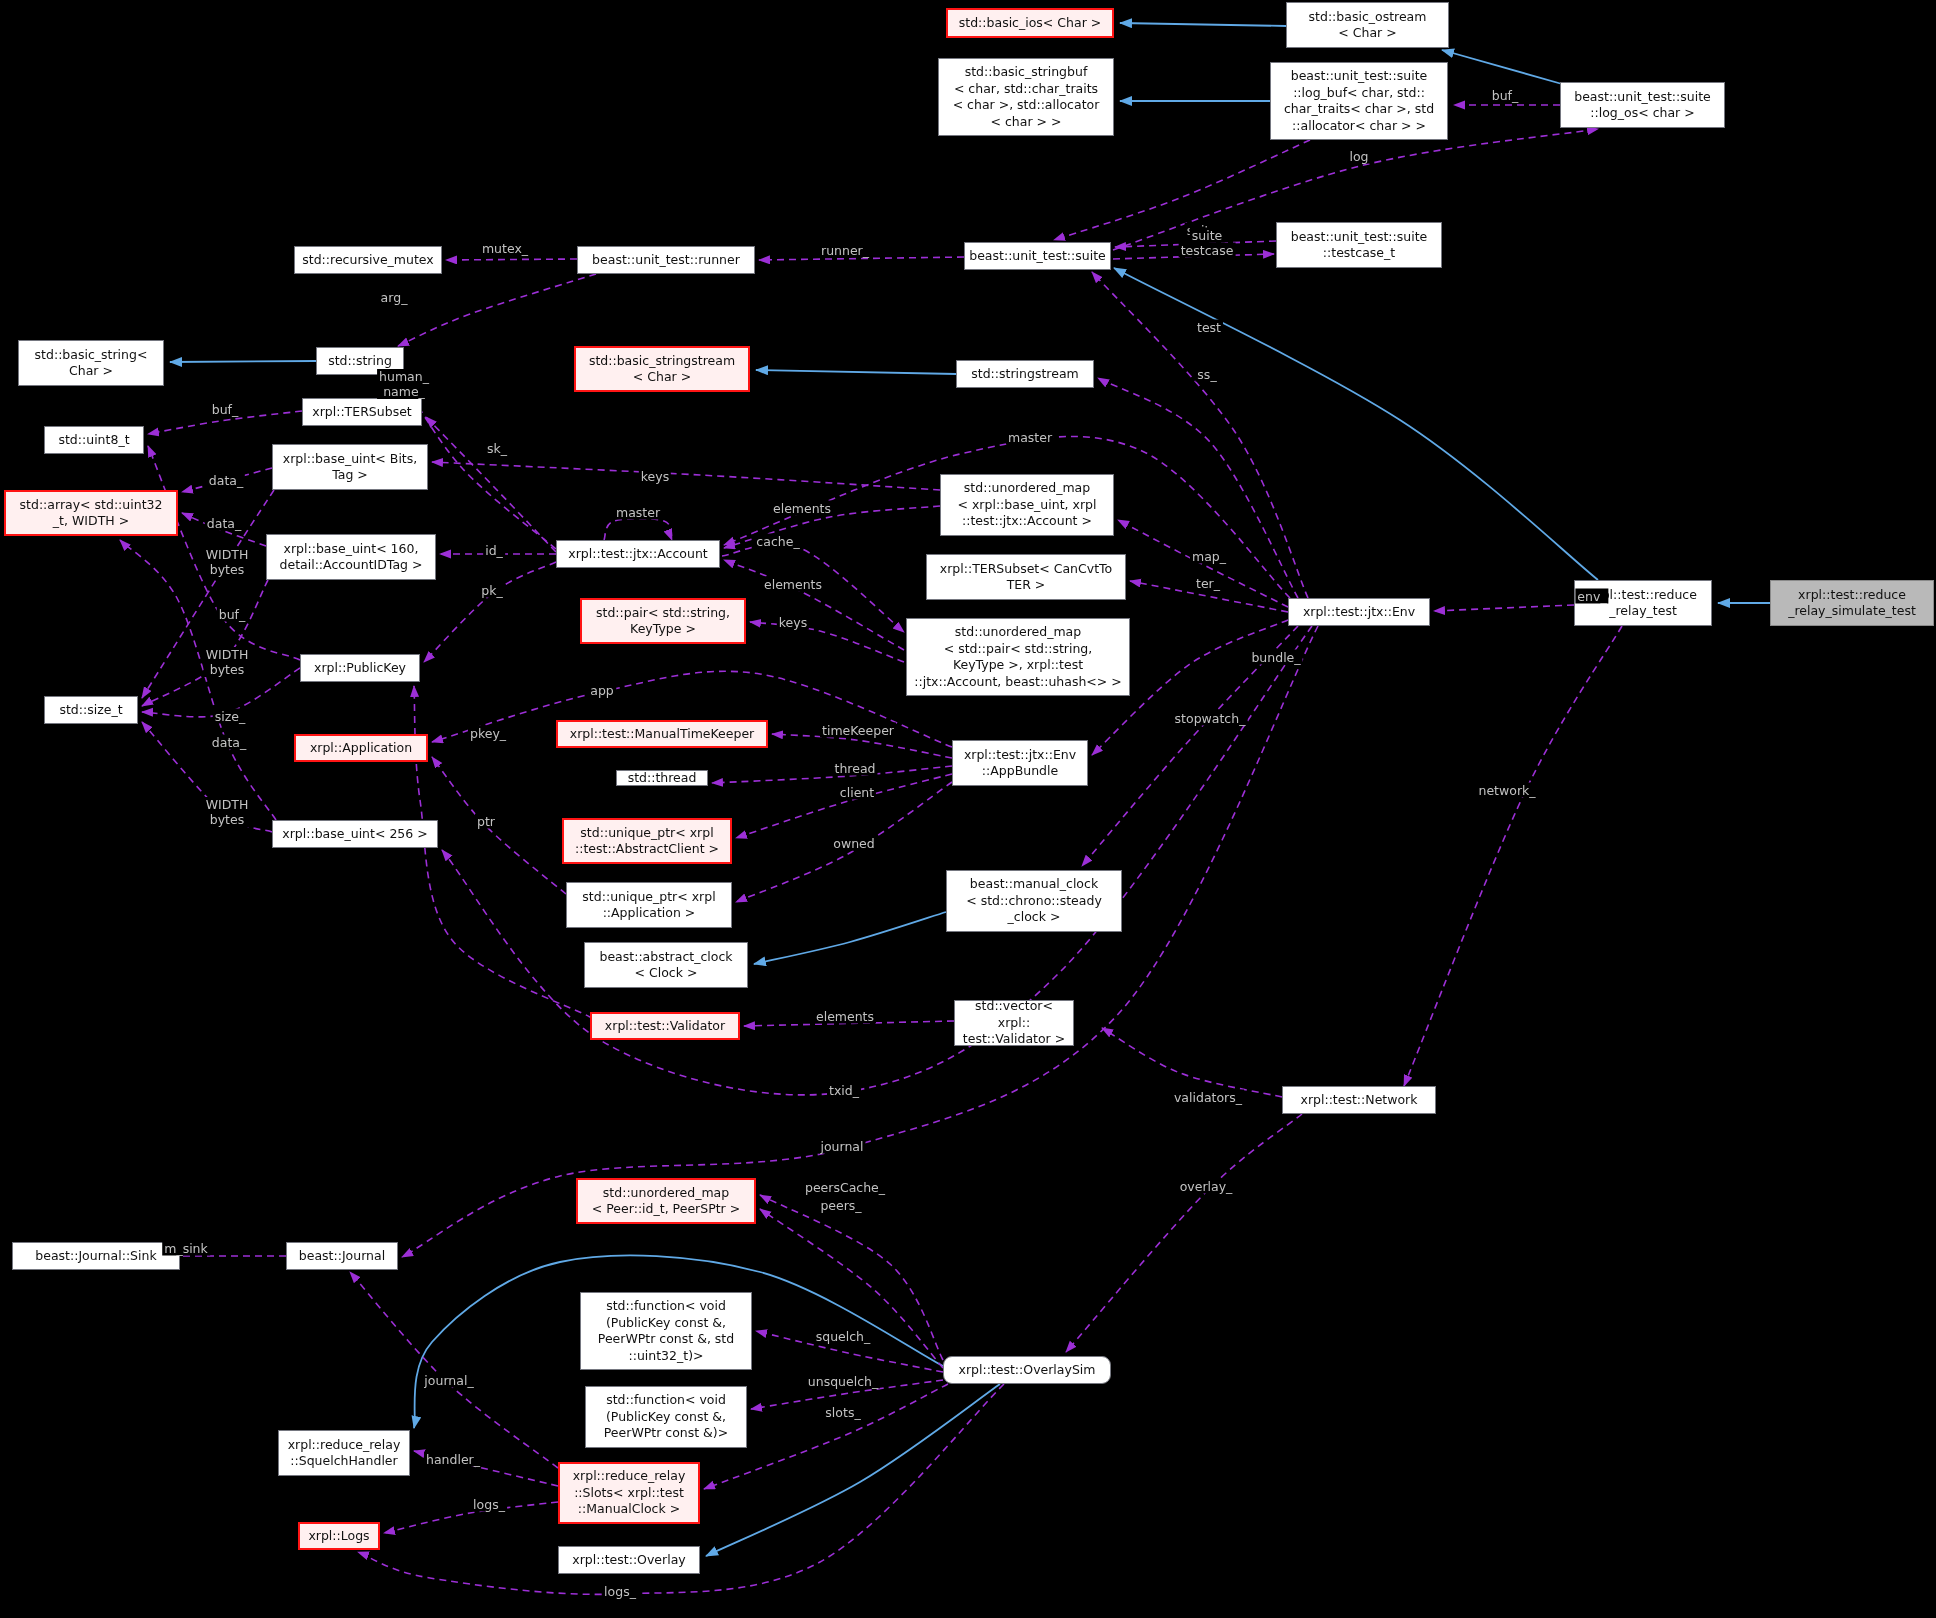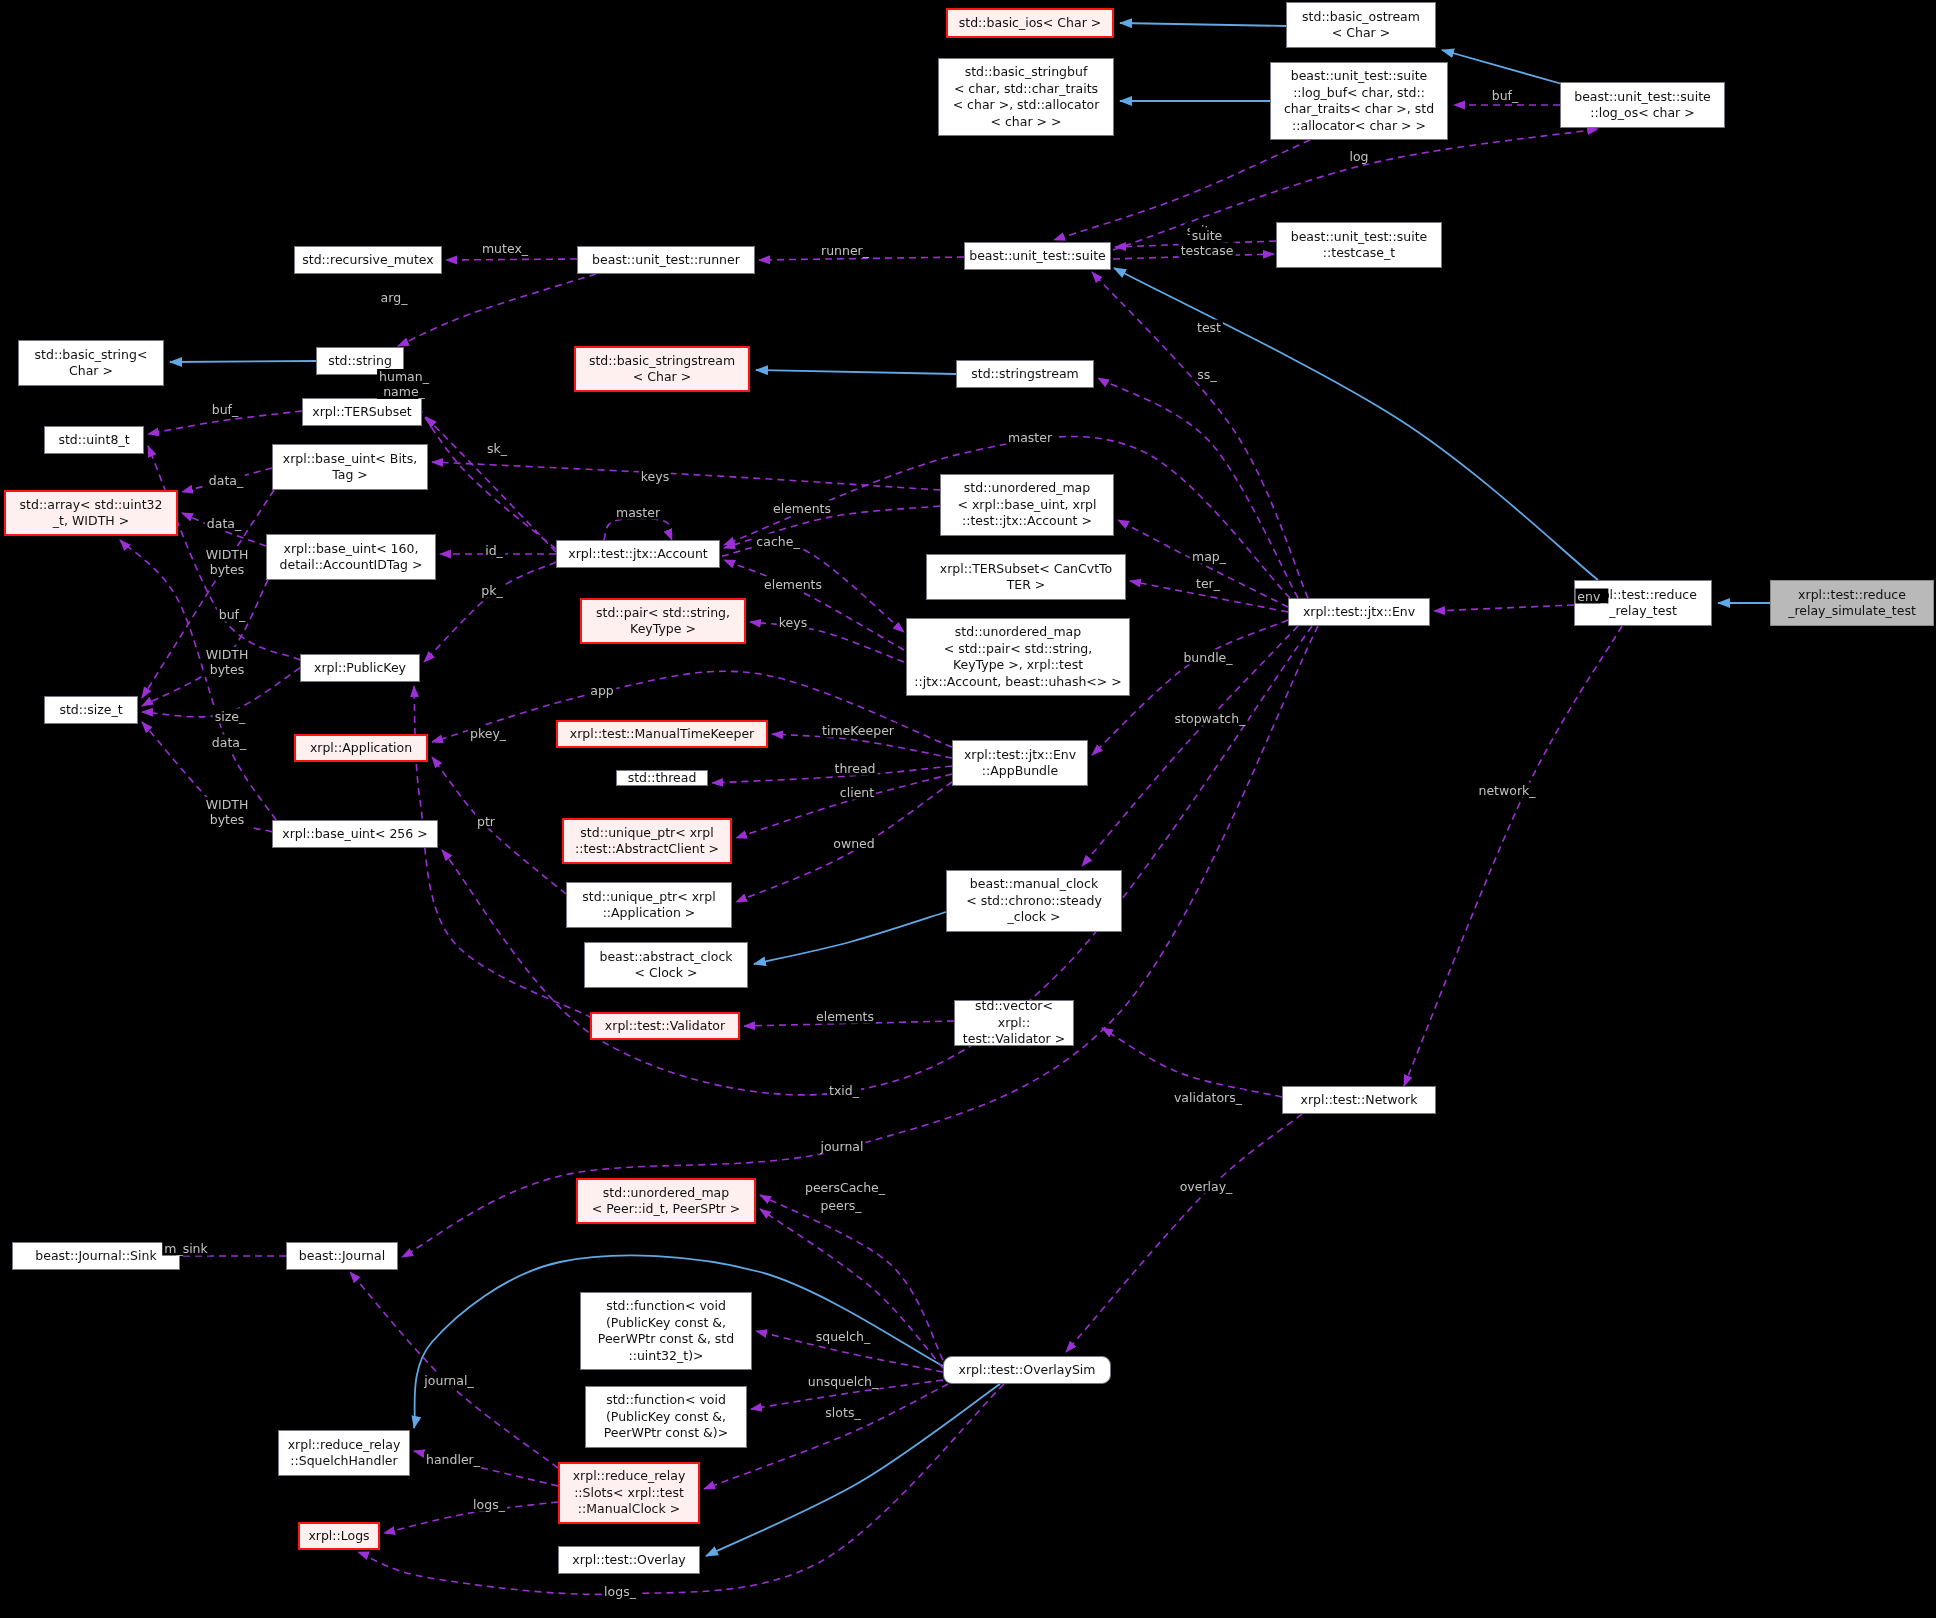--- a/index.html
+++ b/index.html
@@ -96,21 +96,21 @@
         <path d="M948,1384 C931.3333333333334,1392.3333333333333 888.6666666666666,1416.5 848,1434 C807.3333333333334,1451.5 728,1479.8333333333333 704,1489" class="dep" stroke="#9c2fd6" marker-end="url(#arrow-dep)"></path>
         <path d="M558,1468 C539.6666666666666,1453.8333333333333 482.6666666666667,1415.6666666666667 448,1383 C413.3333333333333,1350.3333333333333 366.3333333333333,1290.5 350,1272" class="dep" stroke="#9c2fd6" marker-end="url(#arrow-dep)"></path>
         <path d="M558,1486 C543.3333333333334,1482.5 494,1470.8333333333333 470,1465 C446,1459.1666666666667 423.3333333333333,1453.3333333333333 414,1451" class="dep" stroke="#9c2fd6" marker-end="url(#arrow-dep)"></path>
         <path d="M558,1502 C543.3333333333334,1503.8333333333333 499,1507.8333333333333 470,1513 C441,1518.1666666666667 398.3333333333333,1529.6666666666667 384,1533" class="dep" stroke="#9c2fd6" marker-end="url(#arrow-dep)"></path>
         <path d="M1004,1384 C973.3333333333334,1413.6666666666667 884.3333333333334,1527 820,1562 C755.6666666666666,1597 683,1591.3333333333333 618,1594 C553,1596.6666666666667 473.3333333333333,1585 430,1578 C386.6666666666667,1571 370,1556.3333333333333 358,1552" class="dep" stroke="#9c2fd6" marker-end="url(#arrow-dep)"></path>
         <path d="M286,1256 L168,1256" class="dep" stroke="#9c2fd6" marker-end="url(#arrow-dep)"></path>
       </g>
   </svg>
   <div id="nodes">
       <div class="node highlight" style="left: 946px; top: 8px; width: 168px; height: 30px;">std::basic_ios&lt; Char &gt;</div>
-      <div class="node normal" style="left: 1286px; top: 2px; width: 150px; height: 46px;">std::basic_ostream
+      <div class="node normal" style="left: 1286px; top: 2px; width: 163px; height: 46px;">std::basic_ostream
 &lt; Char &gt;</div>
       <div class="node normal" style="left: 938px; top: 58px; width: 176px; height: 78px;">std::basic_stringbuf
 &lt; char, std::char_traits
 &lt; char &gt;, std::allocator
 &lt; char &gt; &gt;</div>
       <div class="node normal" style="left: 1270px; top: 62px; width: 178px; height: 78px;">beast::unit_test::suite
 ::log_buf&lt; char, std::
 char_traits&lt; char &gt;, std
 ::allocator&lt; char &gt; &gt;</div>
       <div class="node normal" style="left: 1560px; top: 82px; width: 165px; height: 46px;">beast::unit_test::suite
@@ -217,21 +217,21 @@
       <div class="edge-label" style="left: 232px; top: 614px;">buf_</div>
       <div class="edge-label" style="left: 230px; top: 716px;">size_</div>
       <div class="edge-label" style="left: 494px; top: 550px;">id_</div>
       <div class="edge-label" style="left: 492px; top: 590px;">pk_</div>
       <div class="edge-label" style="left: 638px; top: 512px;">master</div>
       <div class="edge-label" style="left: 1030px; top: 437px;">master</div>
       <div class="edge-label" style="left: 1207px; top: 374px;">ss_</div>
       <div class="edge-label" style="left: 1209px; top: 327px;">test</div>
       <div class="edge-label" style="left: 1209px; top: 556px;">map_</div>
       <div class="edge-label" style="left: 1208px; top: 583px;">ter_</div>
-      <div class="edge-label" style="left: 1208px; top: 657px;">bundle_</div>
+      <div class="edge-label" style="left: 1276px; top: 657px;">bundle_</div>
       <div class="edge-label" style="left: 1210px; top: 718px;">stopwatch_</div>
       <div class="edge-label" style="left: 842px; top: 1146px;">journal</div>
       <div class="edge-label" style="left: 844px; top: 1090px;">txid_</div>
       <div class="edge-label" style="left: 1592px; top: 596px; text-align: center;">env_</div>
       <div class="edge-label" style="left: 1507px; top: 790px;">network_</div>
       <div class="edge-label" style="left: 1208px; top: 1097px;">validators_</div>
       <div class="edge-label" style="left: 1206px; top: 1186px;">overlay_</div>
       <div class="edge-label" style="left: 845px; top: 1016px;">elements</div>
       <div class="edge-label" style="left: 488px; top: 733px;">pkey_</div>
       <div class="edge-label" style="left: 486px; top: 821px;">ptr</div>

